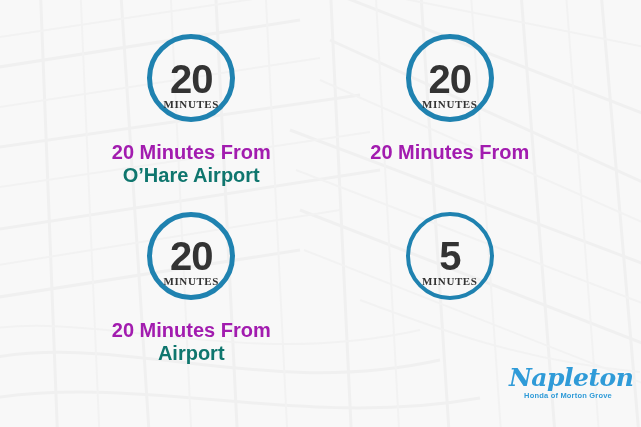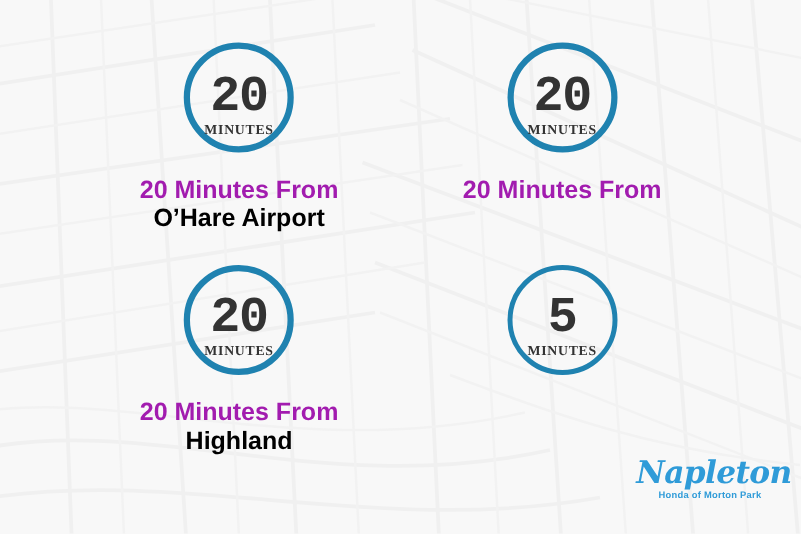--- a/index.html
+++ b/index.html
@@ -63,21 +63,21 @@
     display: flex;
     flex-direction: column;
     align-items: center;
     justify-content: center;
     background: transparent;
   }
   .badge.thin {
     border-width: 4px;
   }
   .badge-number {
-    font-family: Liberation Mono, monospace;
+    font-family: Liberation Sans, sans-serif;
     font-weight: bold;
     font-size: 40px;
     line-height: 0.9;
     color: #333333;
     letter-spacing: -1px;
     margin-top: 14px;
   }
   .badge-unit {
     font-family: Liberation Serif, serif;
     font-weight: bold;
@@ -100,21 +100,21 @@
     line-height: 1.16;
     color: #a21caf;
     white-space: nowrap;
   }
   .caption-line2 {
     display: block;
     font-family: "Liberation Sans", sans-serif;
     font-weight: bold;
     font-size: 20px;
     line-height: 1.16;
-    color: #000000;
+    color: #0f766e;
     white-space: nowrap;
   }
 
   
   #logo {
     position: absolute;
     right: 14px;
     bottom: 28px;
     width: 118px;
     text-align: center;
@@ -210,31 +210,31 @@
       </div>
     </div>
 
     <div class="cell">
       <div class="badge">
         <span class="badge-number">20</span>
         <span class="badge-unit">MINUTES</span>
       </div>
       <div class="caption">
         <span class="caption-line1">20 Minutes From</span>
-        <span class="caption-line2">Highland</span>
+        <span class="caption-line2">Airport</span>
       </div>
     </div>
 
     <div class="cell">
       <div class="badge thin">
         <span class="badge-number">5</span>
         <span class="badge-unit">MINUTES</span>
       </div>
     </div>
 
   </div>
 
   <div id="logo">
     <span class="logo-word">Napleton</span>
-    <span class="logo-tagline">Honda of Morton Park</span>
+    <span class="logo-tagline">Honda of Morton Grove</span>
   </div>
 
 </div>
 
 </body></html>

